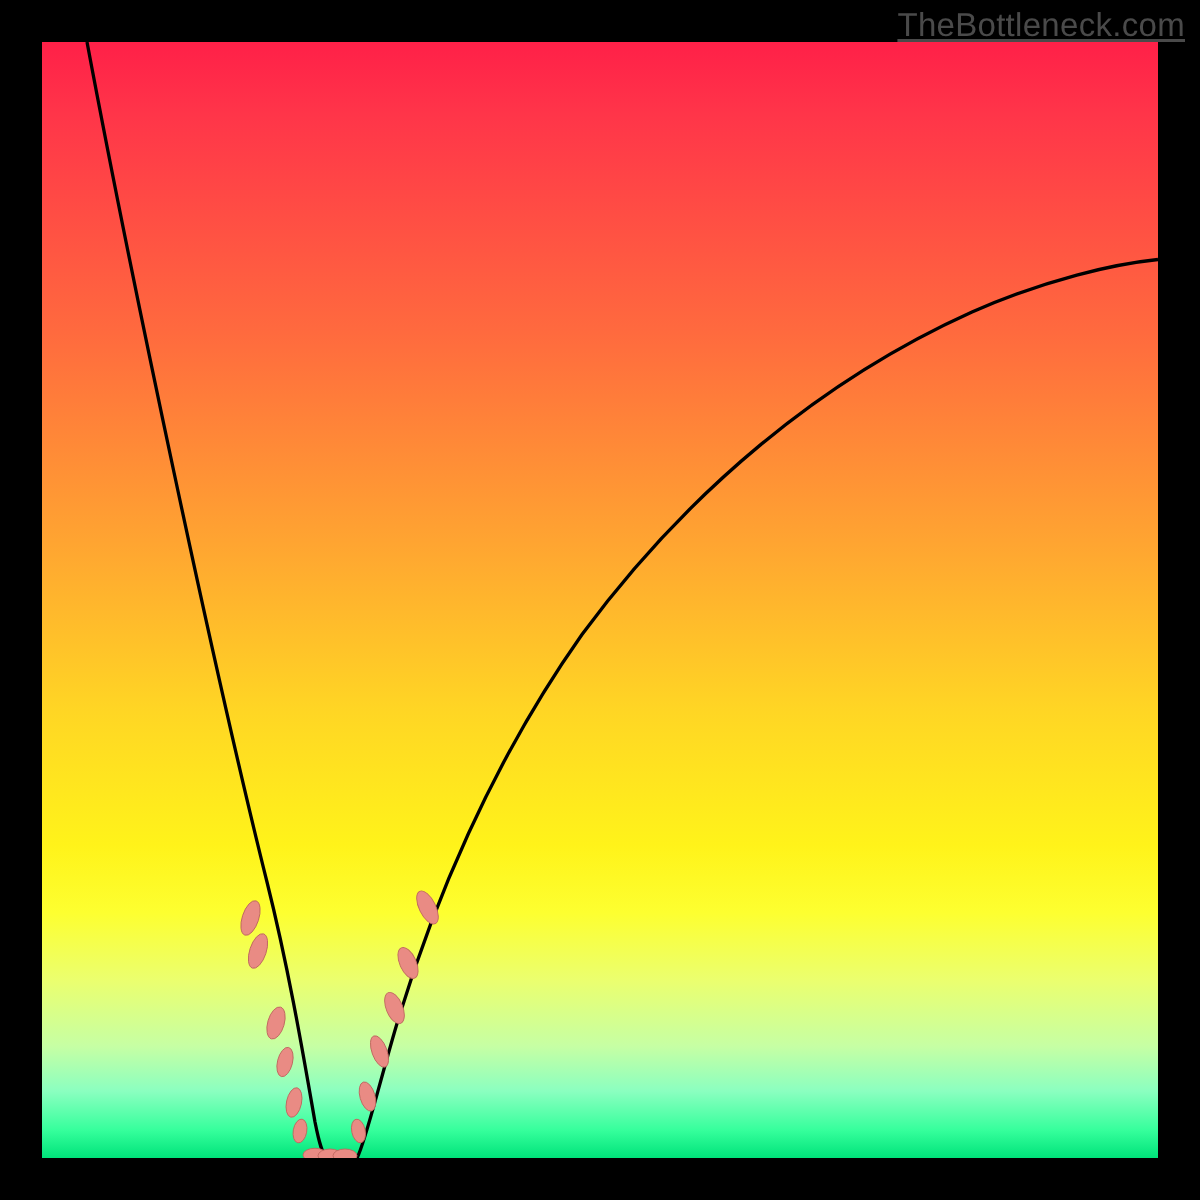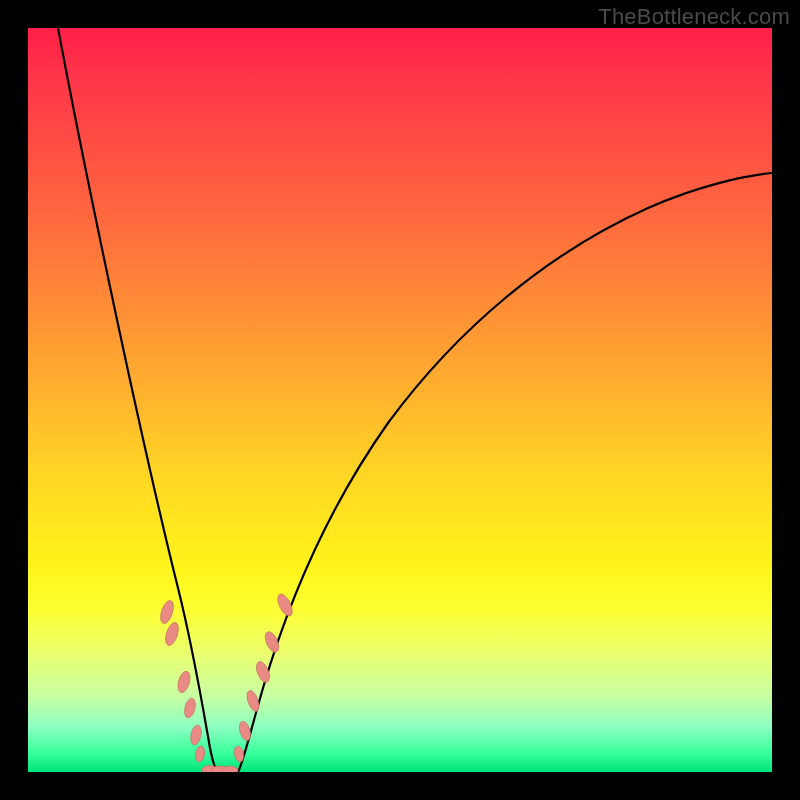--- a/index.html
+++ b/index.html
@@ -47,20 +47,21 @@
   }
   .watermark {
     position: absolute;
     top: 4px;
     right: 10px;
     color: #4a4a4a;
     font-size: 22px;
     font-weight: 500;
     letter-spacing: 0.2px;
     user-select: none;
+    text-decoration: underline;
   }
   svg.curve {
     position: absolute;
     inset: 0;
   }
 </style>
 </head>
 <body>
 
 <div class="frame">

